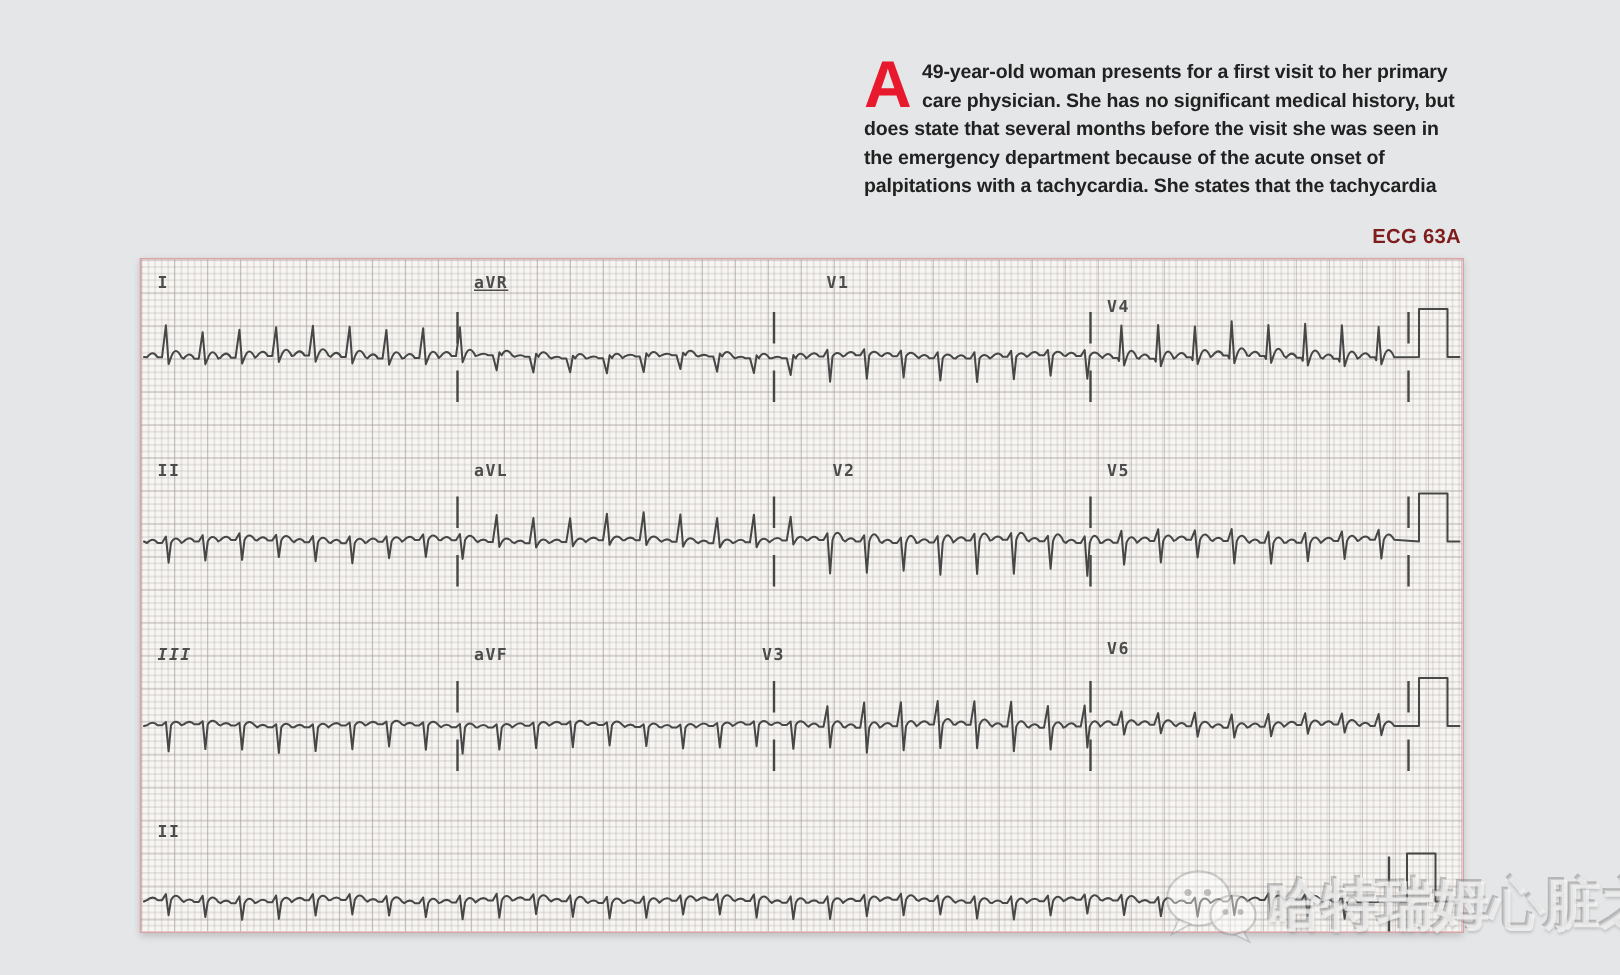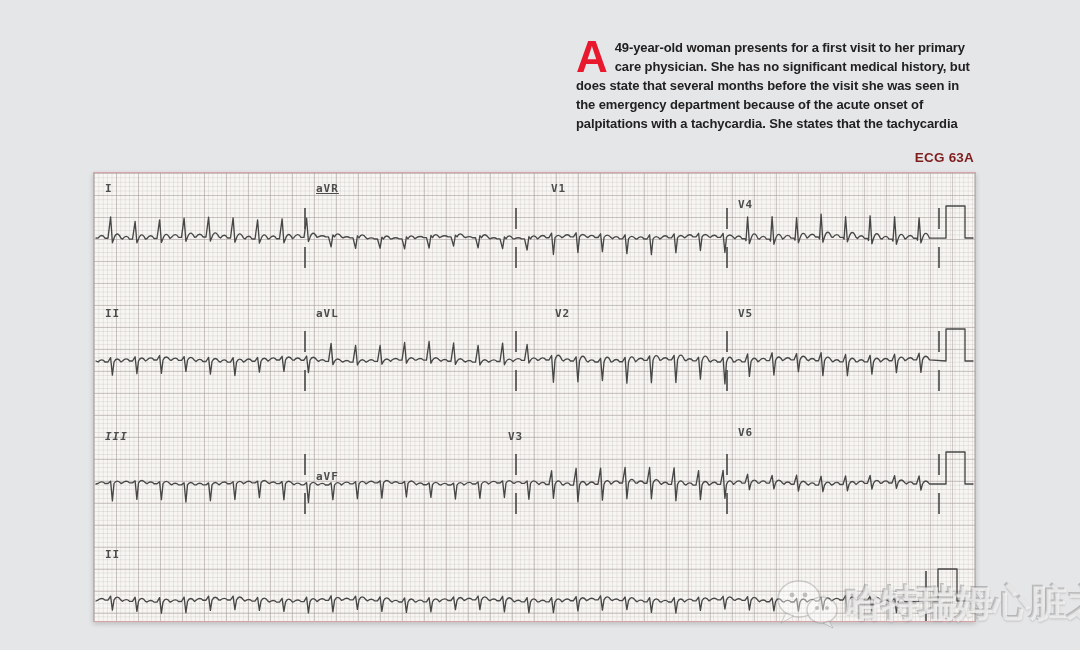--- a/index.html
+++ b/index.html
@@ -110,21 +110,21 @@
       </svg>
   <span class="lead-label" style="left: 11px; top: 9px;">I</span>
       <span class="lead-label" style="left: 222px; top: 9px; text-decoration: underline;">aVR</span>
       <span class="lead-label" style="left: 433px; top: 9px; margin-left: 24px;">V1</span>
       <span class="lead-label" style="left: 644px; top: 25px;">V4</span>
       <span class="lead-label" style="left: 11px; top: 134px;">II</span>
       <span class="lead-label" style="left: 222px; top: 134px;">aVL</span>
       <span class="lead-label" style="left: 433px; top: 134px; margin-left: 28px;">V2</span>
       <span class="lead-label" style="left: 644px; top: 134px;">V5</span>
       <span class="lead-label" style="left: 11px; top: 257px; font-style: italic;">III</span>
-      <span class="lead-label" style="left: 222px; top: 257px; margin-top: 40px;">aVF</span>
+      <span class="lead-label" style="left: 222px; top: 257px;">aVF</span>
       <span class="lead-label" style="left: 414px; top: 257px;">V3</span>
       <span class="lead-label" style="left: 644px; top: 253px;">V6</span>
       <span class="lead-label" style="left: 11px; top: 375px;">II</span>
     </div>
 
   <div class="watermark">
     <svg class="wm-logo" width="66" height="52" viewBox="0 0 66 52">
       <ellipse cx="25" cy="22" rx="21" ry="18" fill="rgba(255,255,255,0.55)" stroke="rgba(120,120,120,0.45)" stroke-width="1.5"></ellipse>
       <path d="M12 36 L7 46 L20 39 Z" fill="rgba(255,255,255,0.55)" stroke="rgba(120,120,120,0.45)" stroke-width="1"></path>
       <circle cx="18" cy="18" r="2.4" fill="rgba(110,110,110,0.55)"></circle>

